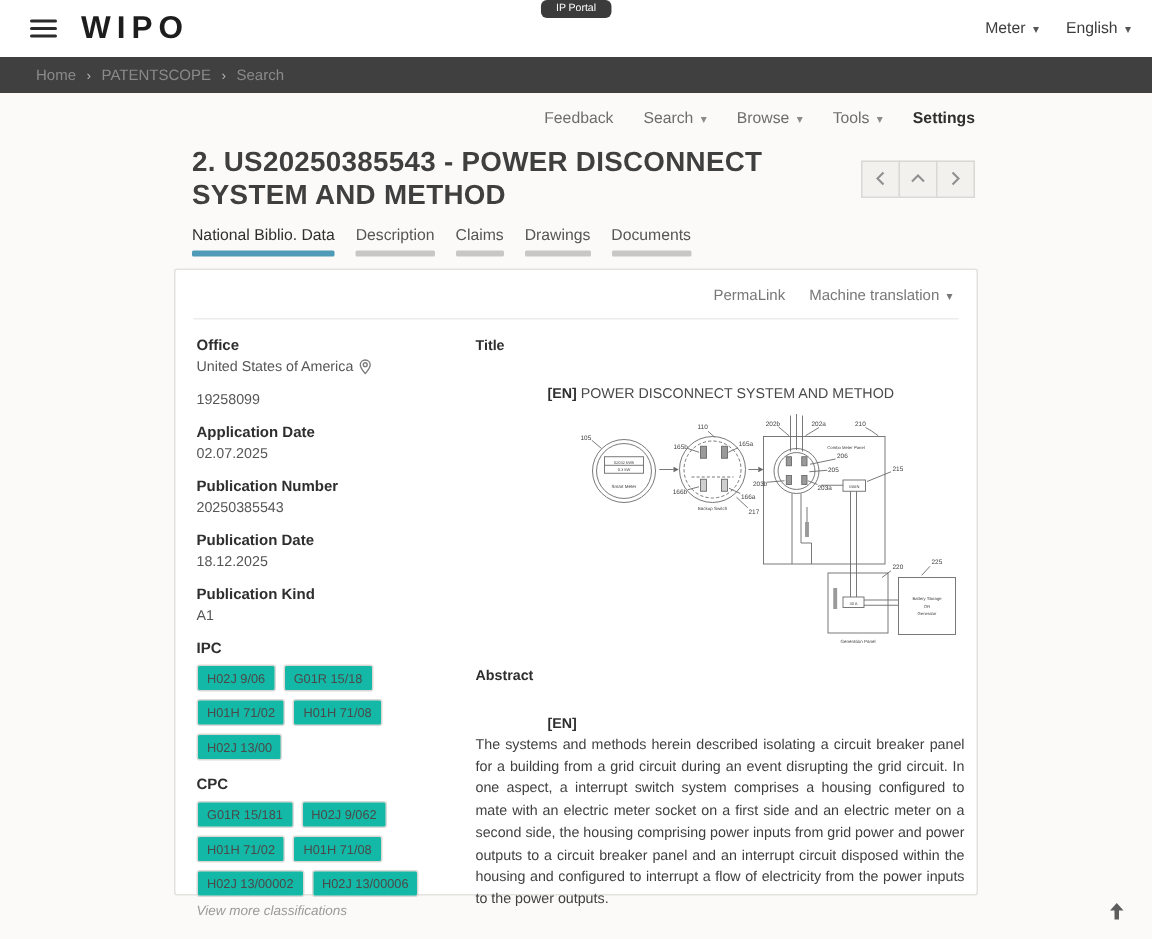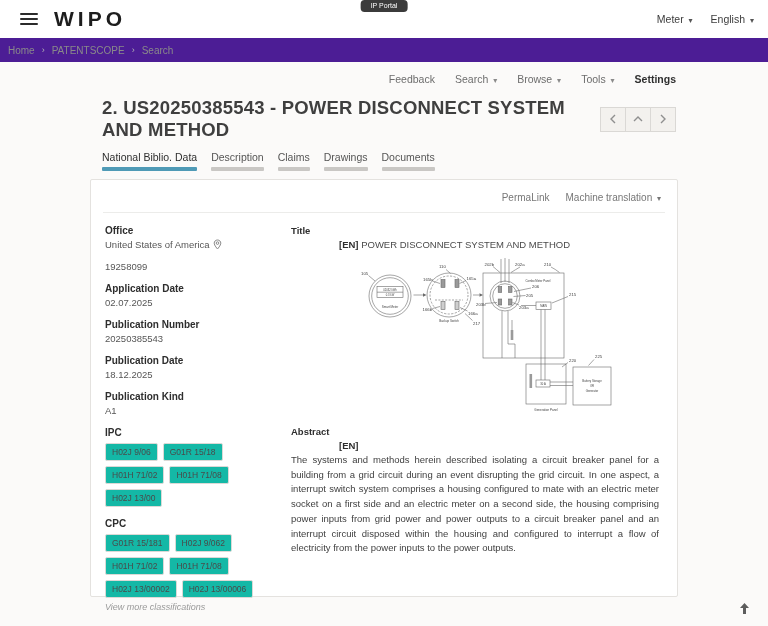--- a/index.html
+++ b/index.html
@@ -16,28 +16,28 @@
   .hamburger { width:18px; cursor:pointer; margin-right:16px; }
   .hamburger div { height:2px; background:#2b2b2b; margin:3px 0; border-radius:1px; }
   .logo { font-size:21px; font-weight:bold; letter-spacing:4px; color:#1d1d1d; }
   .header-right { margin-left:auto; display:flex; align-items:center; gap:18px; font-size:10.5px; color:#3c3c3c; }
   .hdr-menu { cursor:pointer; }
   .hdr-menu .caret { font-size:8px; color:#555; margin-left:2px; }
   .login-btn { border:1px solid #d7dde3; border-radius:14px; padding:5px 13px;
     color:#2d7ab8; font-size:10.5px; font-weight:bold; background:#fff; cursor:pointer; }
 
   
-  .breadcrumb { height:24px; background:#4c1d95; display:flex; align-items:center;
-    padding:0 8px; font-size:10px; color:#8a8a8a; gap:7px; }
+  .breadcrumb { height:24px; background:#404040; display:flex; align-items:center;
+    padding:0 24px; font-size:10px; color:#8a8a8a; gap:7px; }
   .breadcrumb .sep { color:#b5b5b5; font-size:9px; }
   .crumb { cursor:pointer; }
 
   
   .main { background:#fbfaf9; height:564px; position:relative; }
-  .container { width:588px; margin:0 auto; }
+  .container { width:536px; margin:0 auto; }
 
   .toolbar { display:flex; justify-content:flex-end; gap:20px; padding:11px 2px 4px;
     font-size:10.5px; color:#6d6d6d; }
   .toolbar .tb-item { cursor:pointer; }
   .toolbar .caret { font-size:8px; color:#8a8a8a; margin-left:2px; }
   .toolbar .settings { color:#2f2f2f; font-weight:bold; }
 
   .title-row { display:flex; align-items:center; margin:8px 0 10px; padding:0 2px 0 12px; }
   .page-title { font-size:18.5px; font-weight:bold; color:#3f3f3f; letter-spacing:.2px; }
   .nav-arrows { margin-left:auto; display:flex; }
@@ -67,21 +67,21 @@
   .field-label { font-size:10px; font-weight:bold; color:#2e2e2e; }
   .field-value { font-size:9.5px; color:#565656; margin-top:3px; display:flex; align-items:center; gap:3px; }
   .pin-icon svg { display:block; }
 
   .chips { display:flex; flex-wrap:wrap; gap:5px; margin-top:5px; }
   .chip { font-size:8.5px; color:#4a4a4a; background:#14b8a6; border:1px solid #dbd9d6;
     border-radius:2px; padding:3px 6px; cursor:pointer; white-space:nowrap; }
   .view-more { font-size:9px; font-style:italic; color:#9a9a9a; margin:2px 0 12px; cursor:pointer; }
 
   .sect-label { font-size:9.5px; font-weight:bold; color:#2e2e2e; }
-  .sect-line { font-size:9.5px; color:#4a4a4a; margin-top:3px;padding-left:48px; }
+  .sect-line { font-size:9.5px; color:#4a4a4a; margin-top:21px;padding-left:48px; }
   .sect-line b { color:#2e2e2e; }
 
   .drawing-wrap { margin:8px 0 6px 64px; cursor:pointer; }
   .drawing-wrap svg text { font-family:"Liberation Sans", sans-serif; fill:#3f3f3f; }
 
   .abstract-text { font-size:9.5px; color:#3f3f3f; text-align:justify; line-height:1.55; margin-top:2px; }
 
   .scroll-top { position:absolute; right:16px; bottom:6px; cursor:pointer; }
 </style>
 </head>

